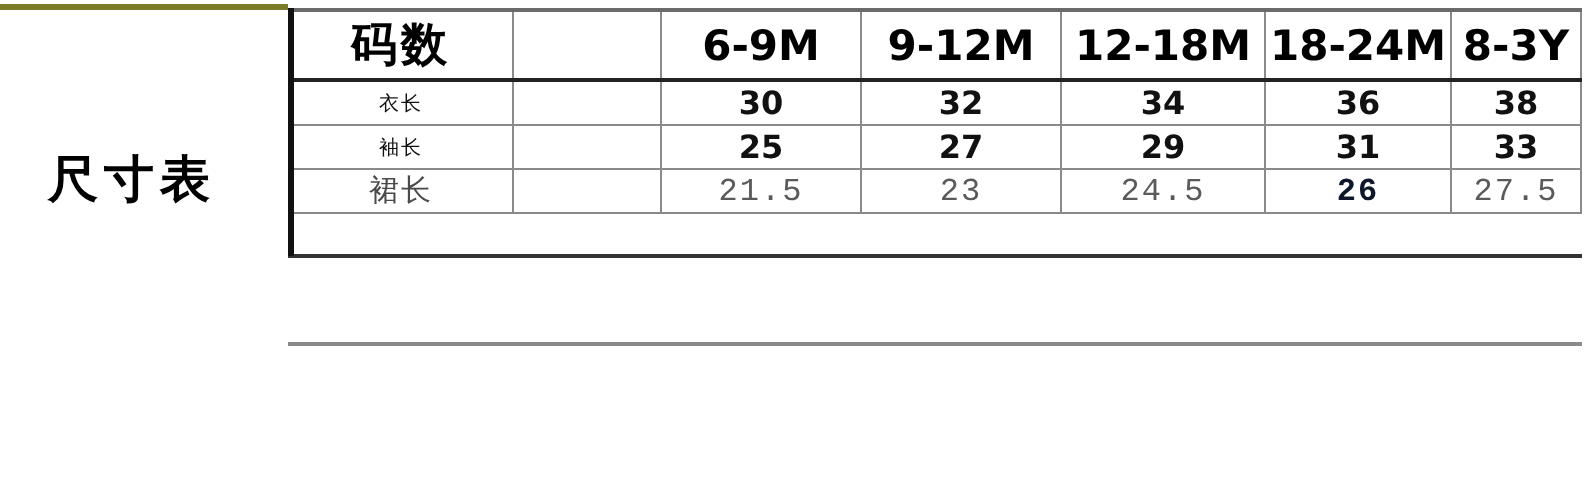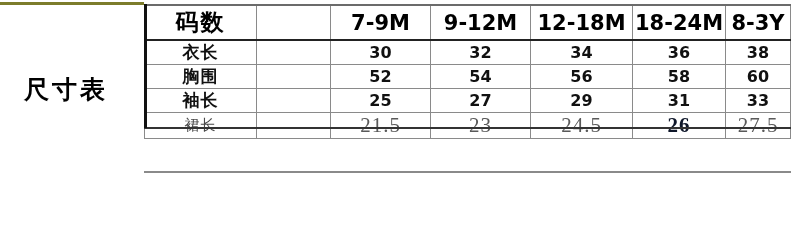--- a/index.html
+++ b/index.html
@@ -95,32 +95,32 @@
   }
 
   
   tr.body-row td {
     height: 21px;
     font-size: 16px;
     font-weight: 700;
     color: #111111;
   }
   tr.body-row td.label-cell {
-    font-size: 17px;
-    font-weight: 700;
+    font-size: 10px;
+    font-weight: 400;
     letter-spacing: 1px;
     margin-top: 13px;
   }
 
   
   tr.faint-row td {
     height: 21px;
-    font-size: 21px;
+    font-size: 16px;
     font-weight: 400;
-    font-family: Liberation Serif, serif;
+    font-family: Liberation Mono, monospace;
     color: #5a5a5a;
     letter-spacing: 1px;
   }
   tr.faint-row td.label-cell {
     font-family: "DejaVu Sans", "Liberation Sans", sans-serif;
     font-size: 15px;
     color: #4a4a4a;
     letter-spacing: 1px;
   }
   tr.faint-row td.emphasis {
@@ -189,46 +189,37 @@
         <col class="c-size">
         <col class="c-size">
         <col class="c-size4">
         <col class="c-size5">
         <col class="c-size6">
       </colgroup>
       <tbody>
         <tr class="head-row">
           <td class="label-cell">码数</td>
           <td></td>
-          <td>7-9M</td>
+          <td>6-9M</td>
           <td>9-12M</td>
           <td>12-18M</td>
           <td>18-24M</td>
           <td>8-3Y</td>
         </tr>
 
         <tr class="body-row">
           <td class="label-cell">衣长</td>
           <td></td>
           <td>30</td>
           <td>32</td>
           <td>34</td>
           <td>36</td>
           <td>38</td>
         </tr>
 
-        <tr class="body-row">
-          <td class="label-cell">胸围</td>
-          <td></td>
-          <td>52</td>
-          <td>54</td>
-          <td>56</td>
-          <td>58</td>
-          <td>60</td>
-        </tr>
 
 
         <tr class="body-row">
           <td class="label-cell">袖长</td>
           <td></td>
           <td>25</td>
           <td>27</td>
           <td>29</td>
           <td>31</td>
           <td>33</td>

